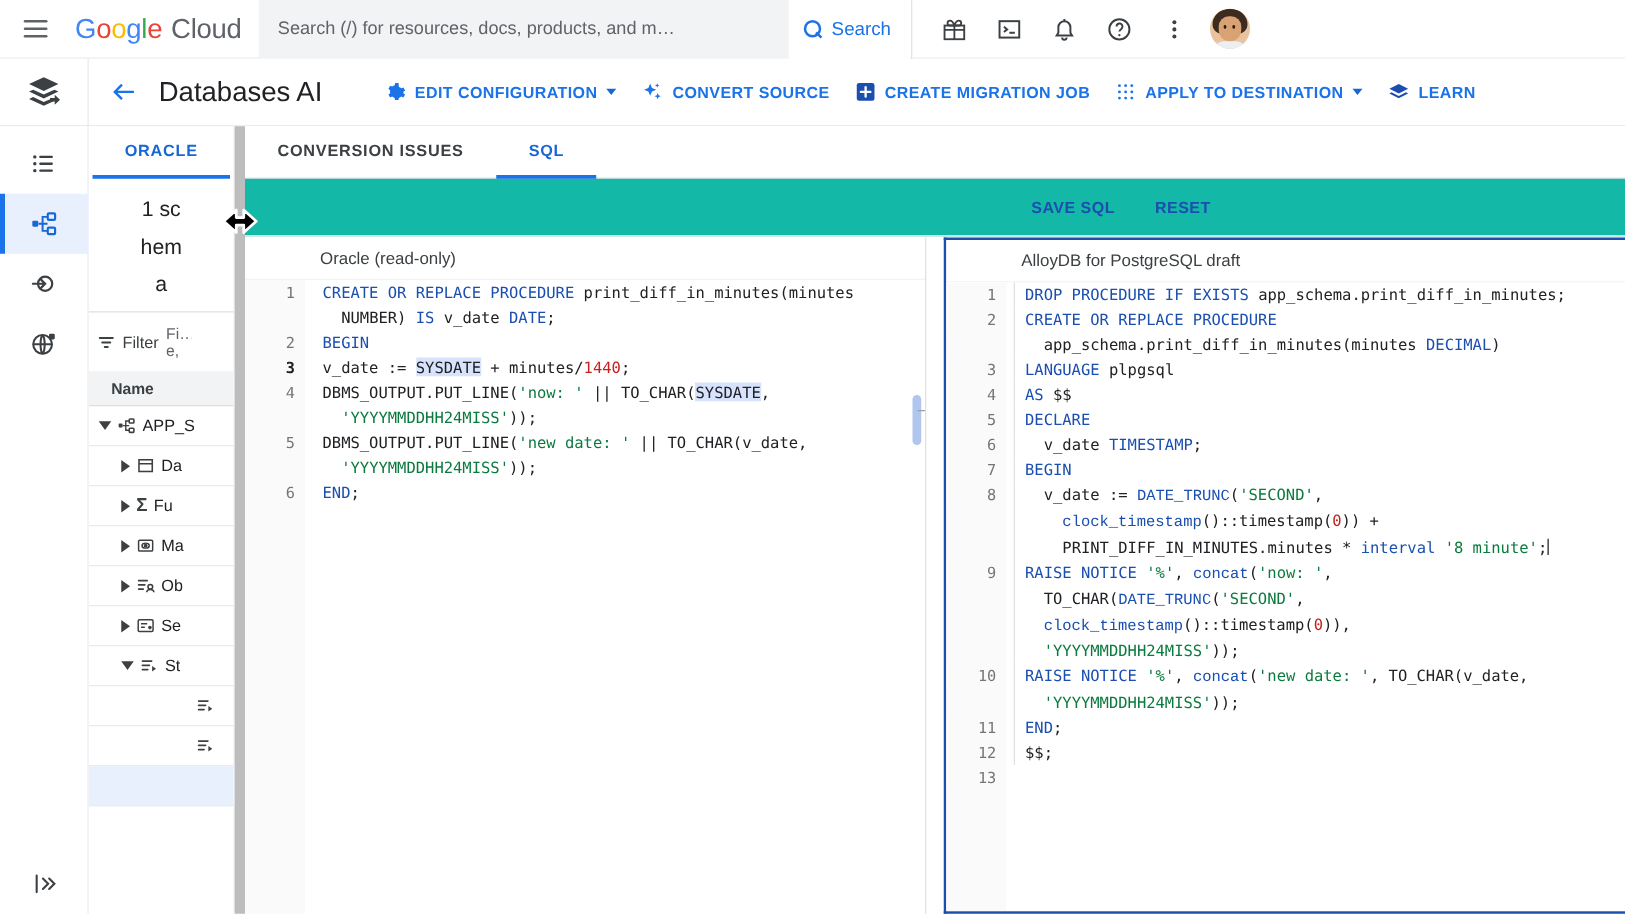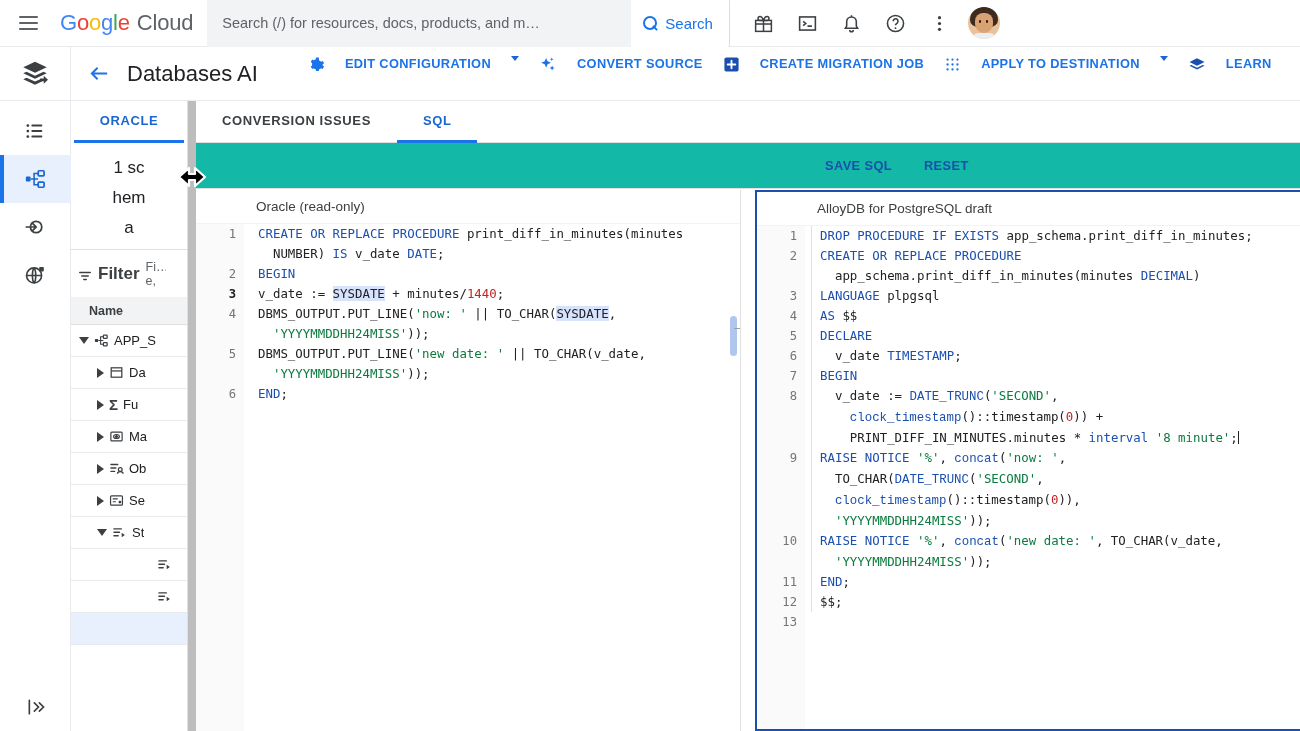--- a/index.html
+++ b/index.html
@@ -82,21 +82,21 @@
     background:#fff; display:flex; align-items:center; border-bottom:1px solid #e8eaed;
   }
   .railtop {
     width: 71px; height: 54px; display:flex; align-items:center; justify-content:center;
     border-right:1px solid #e8eaed;
   }
   .backarrow { width: 40px;height:40px;margin-left:8px;display:flex;align-items:center;justify-content:center;cursor:pointer;border-radius:50%; }
   .pagetitle { font-size:22px;color:#202124;margin-left:8px;white-space:nowrap; }
 
   .hbtn {
-    display:flex; gap:20px; height:36px; padding:0 10px;
+    display:flex; align-items:center; gap:7px; height:36px; padding:0 10px;
     color:#1a73e8; font-size:12.8px; font-weight:600; letter-spacing:.35px;
     cursor:pointer; border-radius:4px; white-space:nowrap;
   }
   .hbtn svg { display:block; flex:0 0 auto; }
 
   
   .rail {
     position:absolute; left:0; top:101px; width:71px; height:630px;
     background:#fff; border-right:1px solid #e8eaed;
     display:flex; flex-direction:column; align-items:center; padding-top:6px;
@@ -122,21 +122,21 @@
     border-bottom:3px solid #1a73e8; margin:0 3px;
   }
   .schemacount {
     padding: 10px 0 6px 0; text-align:center; font-size:17px; color:#202124;
     line-height:30px; word-break:break-all; width: 40px; margin: 0 auto;
   }
   .filterrow {
     border-top:1px solid #e0e0e0; height:48px; display:flex; align-items:center;
     gap:6px; padding: 0 6px; overflow:hidden;
   }
-  .filterbtn { display:flex; align-items:flex-end; gap:5px; font-size:17px; color:#3c4043; cursor:pointer; font-weight:700;}
+  .filterbtn { display:flex; align-items:flex-start; gap:5px; font-size:13px; color:#3c4043; cursor:pointer; font-weight:400;}
   .filterph { font-size:12.5px; color:#5f6368; line-height:14px; width:20px; overflow:hidden; }
   .nameheader {
     height:28px; background:#f1f3f4; display:flex; align-items:center;
     padding-left:18px; font-size:12.5px; color:#3c4043; font-weight:600;
     border-bottom:1px solid #e0e0e0;
   }
   .treerow {
     height:32px; display:flex; align-items:center; gap:5px;
     border-bottom:1px solid #e8eaed; font-size:13px; color:#202124;
     cursor:pointer; white-space:nowrap; overflow:hidden; padding-right:2px;

